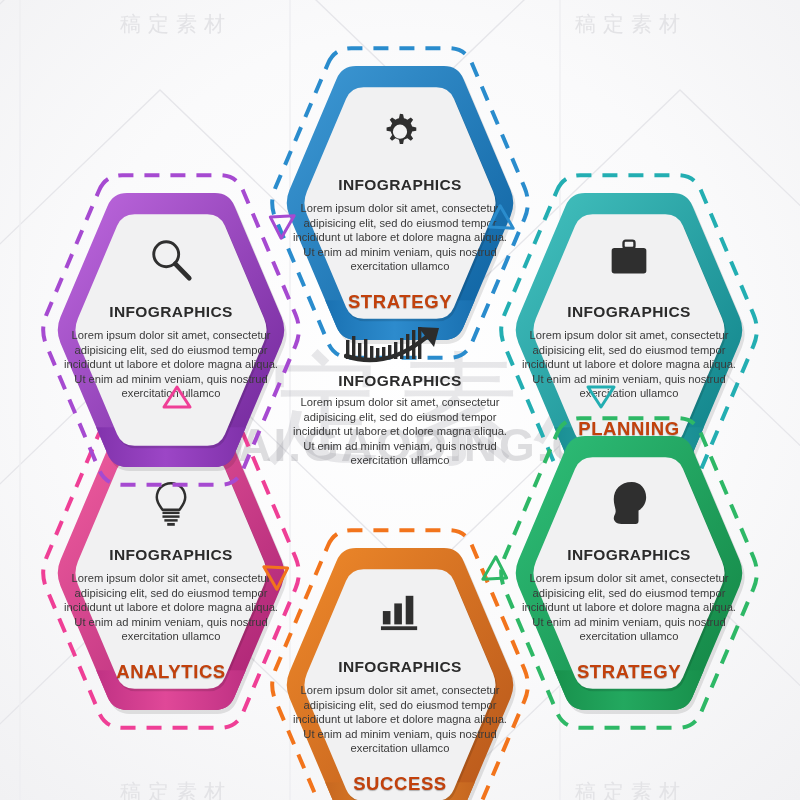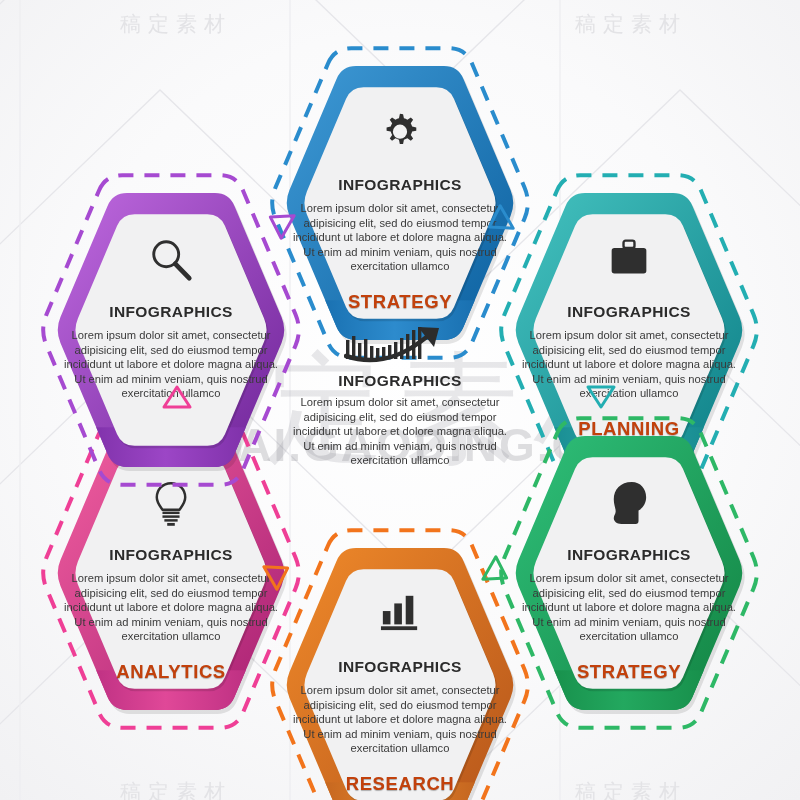--- a/index.html
+++ b/index.html
@@ -339,21 +339,21 @@
       <div class="hex-icon"><svg width="42" height="40" viewBox="0 0 44 42">
         <g fill="#2f2f2f">
           <rect x="4" y="20" width="8" height="14"></rect>
           <rect x="16" y="12" width="8" height="22"></rect>
           <rect x="28" y="4" width="8" height="30"></rect>
           <rect x="2" y="36" width="38" height="4"></rect>
         </g>
       </svg></div>
       <div class="hex-title">INFOGRAPHICS</div>
       <div class="hex-body">Lorem ipsum dolor sit amet, consectetur adipisicing elit, sed do eiusmod tempor incididunt ut labore et dolore magna aliqua. Ut enim ad minim veniam, quis nostrud exercitation ullamco</div>
-      <div class="hex-label">RESEARCH</div>
+      <div class="hex-label">SUCCESS</div>
     </div>
   </div>
       <div class="hex" style="left: 37px; top: 418px;">
     <svg width="268" height="310" viewBox="0 0 268 310">
       <defs>
         <linearGradient id="g-out-analytics" x1="0" y1="0" x2="1" y2="1">
           <stop offset="0%" stop-color="#f25fa0"></stop>
           <stop offset="100%" stop-color="#a61f72"></stop>
         </linearGradient>
         <linearGradient id="g-ban-analytics" x1="0" y1="0" x2="1" y2="0">

